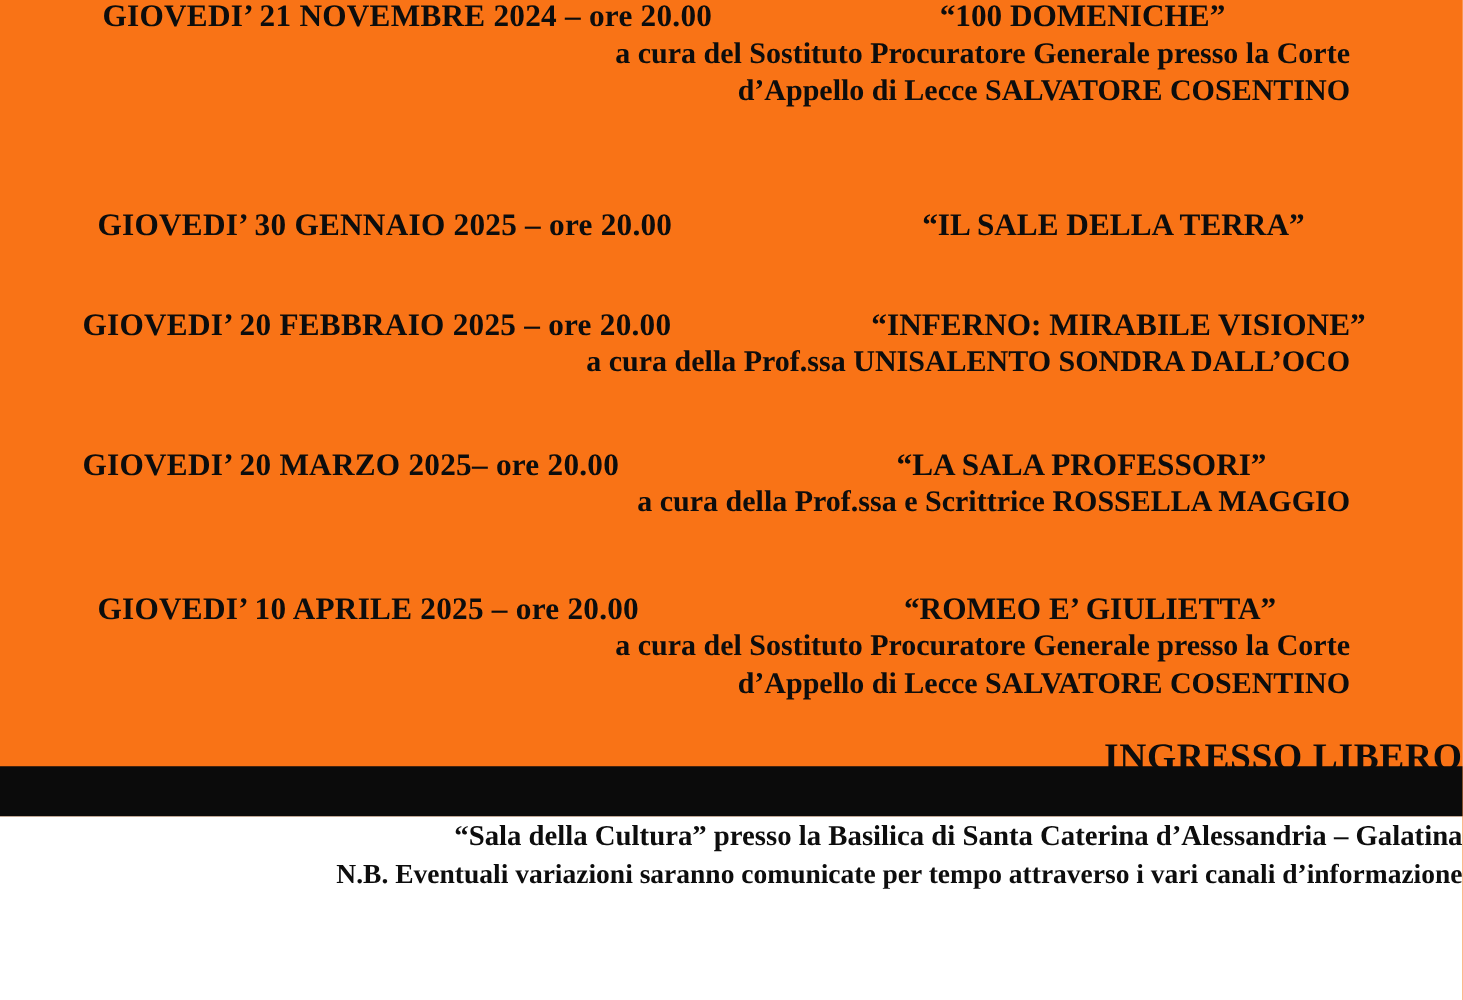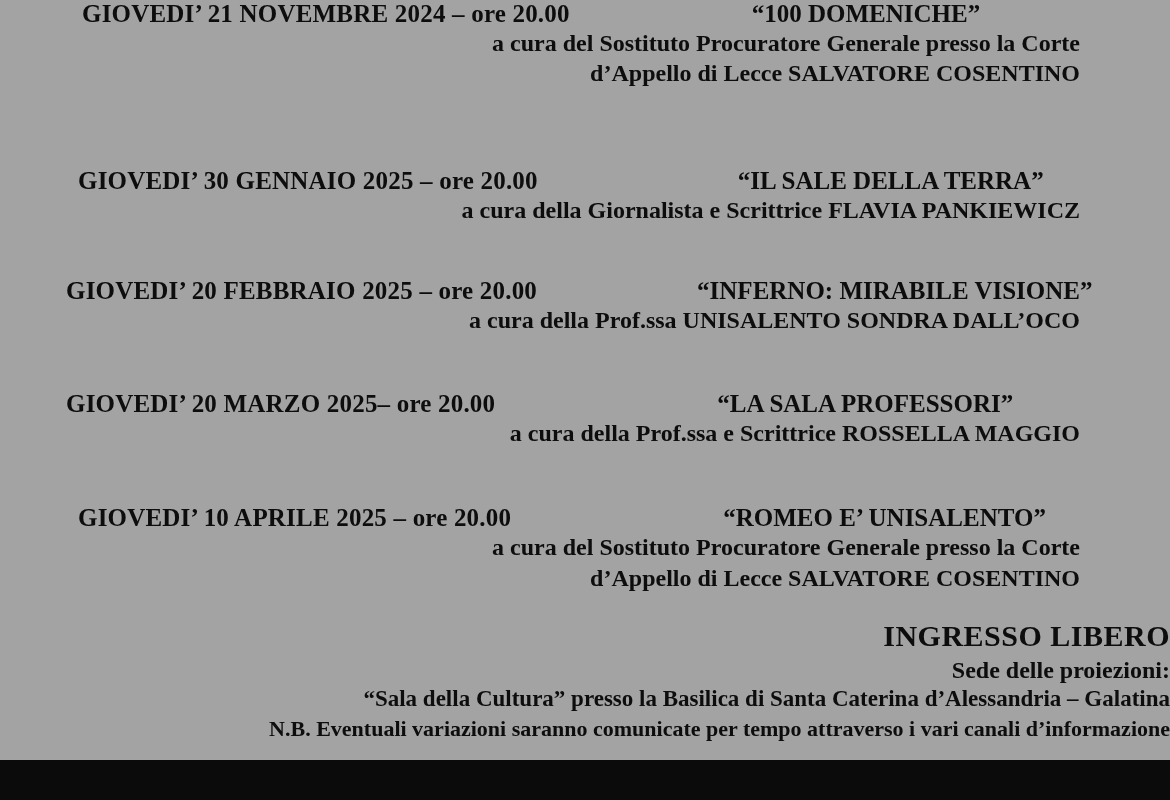--- a/index.html
+++ b/index.html
@@ -12,23 +12,23 @@
     background: #ffffff;
     font-family: "Liberation Serif", serif;
     color: #0d0d0d;
     overflow: hidden;
     position: relative;
   }
 
   .poster {
     position: relative;
     width: 1170px;
-    height: 800px;
+    height: 653px;
     box-sizing: border-box;
-    background: #a3a3a3;
+    background: #f97316;
   }
 
   .schedule {
     padding: 0 30px;
   }
 
   .entry {
     position: relative;
     width: 100%;
   }
@@ -141,23 +141,20 @@
         <span class="credit-line">a cura del Sostituto Procuratore Generale presso la Corte</span>
         <span class="credit-line">d’Appello di Lecce SALVATORE COSENTINO</span>
       </div>
     </div>
 
     <div class="entry" id="entry-1">
       <div class="entry-head">
         <span class="entry-date">GIOVEDI’ 30 GENNAIO 2025 – ore 20.00</span>
         <span class="entry-title">“IL SALE DELLA TERRA”</span>
       </div>
-      <div class="entry-credit">
-        <span class="credit-line">a cura della Giornalista e Scrittrice FLAVIA PANKIEWICZ</span>
-      </div>
     </div>
 
     <div class="entry" id="entry-2">
       <div class="entry-head">
         <span class="entry-date">GIOVEDI’ 20 FEBBRAIO 2025 – ore 20.00</span>
         <span class="entry-title">“INFERNO: MIRABILE VISIONE”</span>
       </div>
       <div class="entry-credit">
         <span class="credit-line">a cura della Prof.ssa UNISALENTO SONDRA DALL’OCO</span>
       </div>
@@ -169,21 +166,21 @@
         <span class="entry-title">“LA SALA PROFESSORI”</span>
       </div>
       <div class="entry-credit">
         <span class="credit-line">a cura della Prof.ssa e Scrittrice ROSSELLA MAGGIO</span>
       </div>
     </div>
 
     <div class="entry" id="entry-4">
       <div class="entry-head">
         <span class="entry-date">GIOVEDI’ 10 APRILE 2025 – ore 20.00</span>
-        <span class="entry-title">“ROMEO E’ UNISALENTO”</span>
+        <span class="entry-title">“ROMEO E’ GIULIETTA”</span>
       </div>
       <div class="entry-credit">
         <span class="credit-line">a cura del Sostituto Procuratore Generale presso la Corte</span>
         <span class="credit-line">d’Appello di Lecce SALVATORE COSENTINO</span>
       </div>
     </div>
 
   </div>
 
   <div class="footer">

